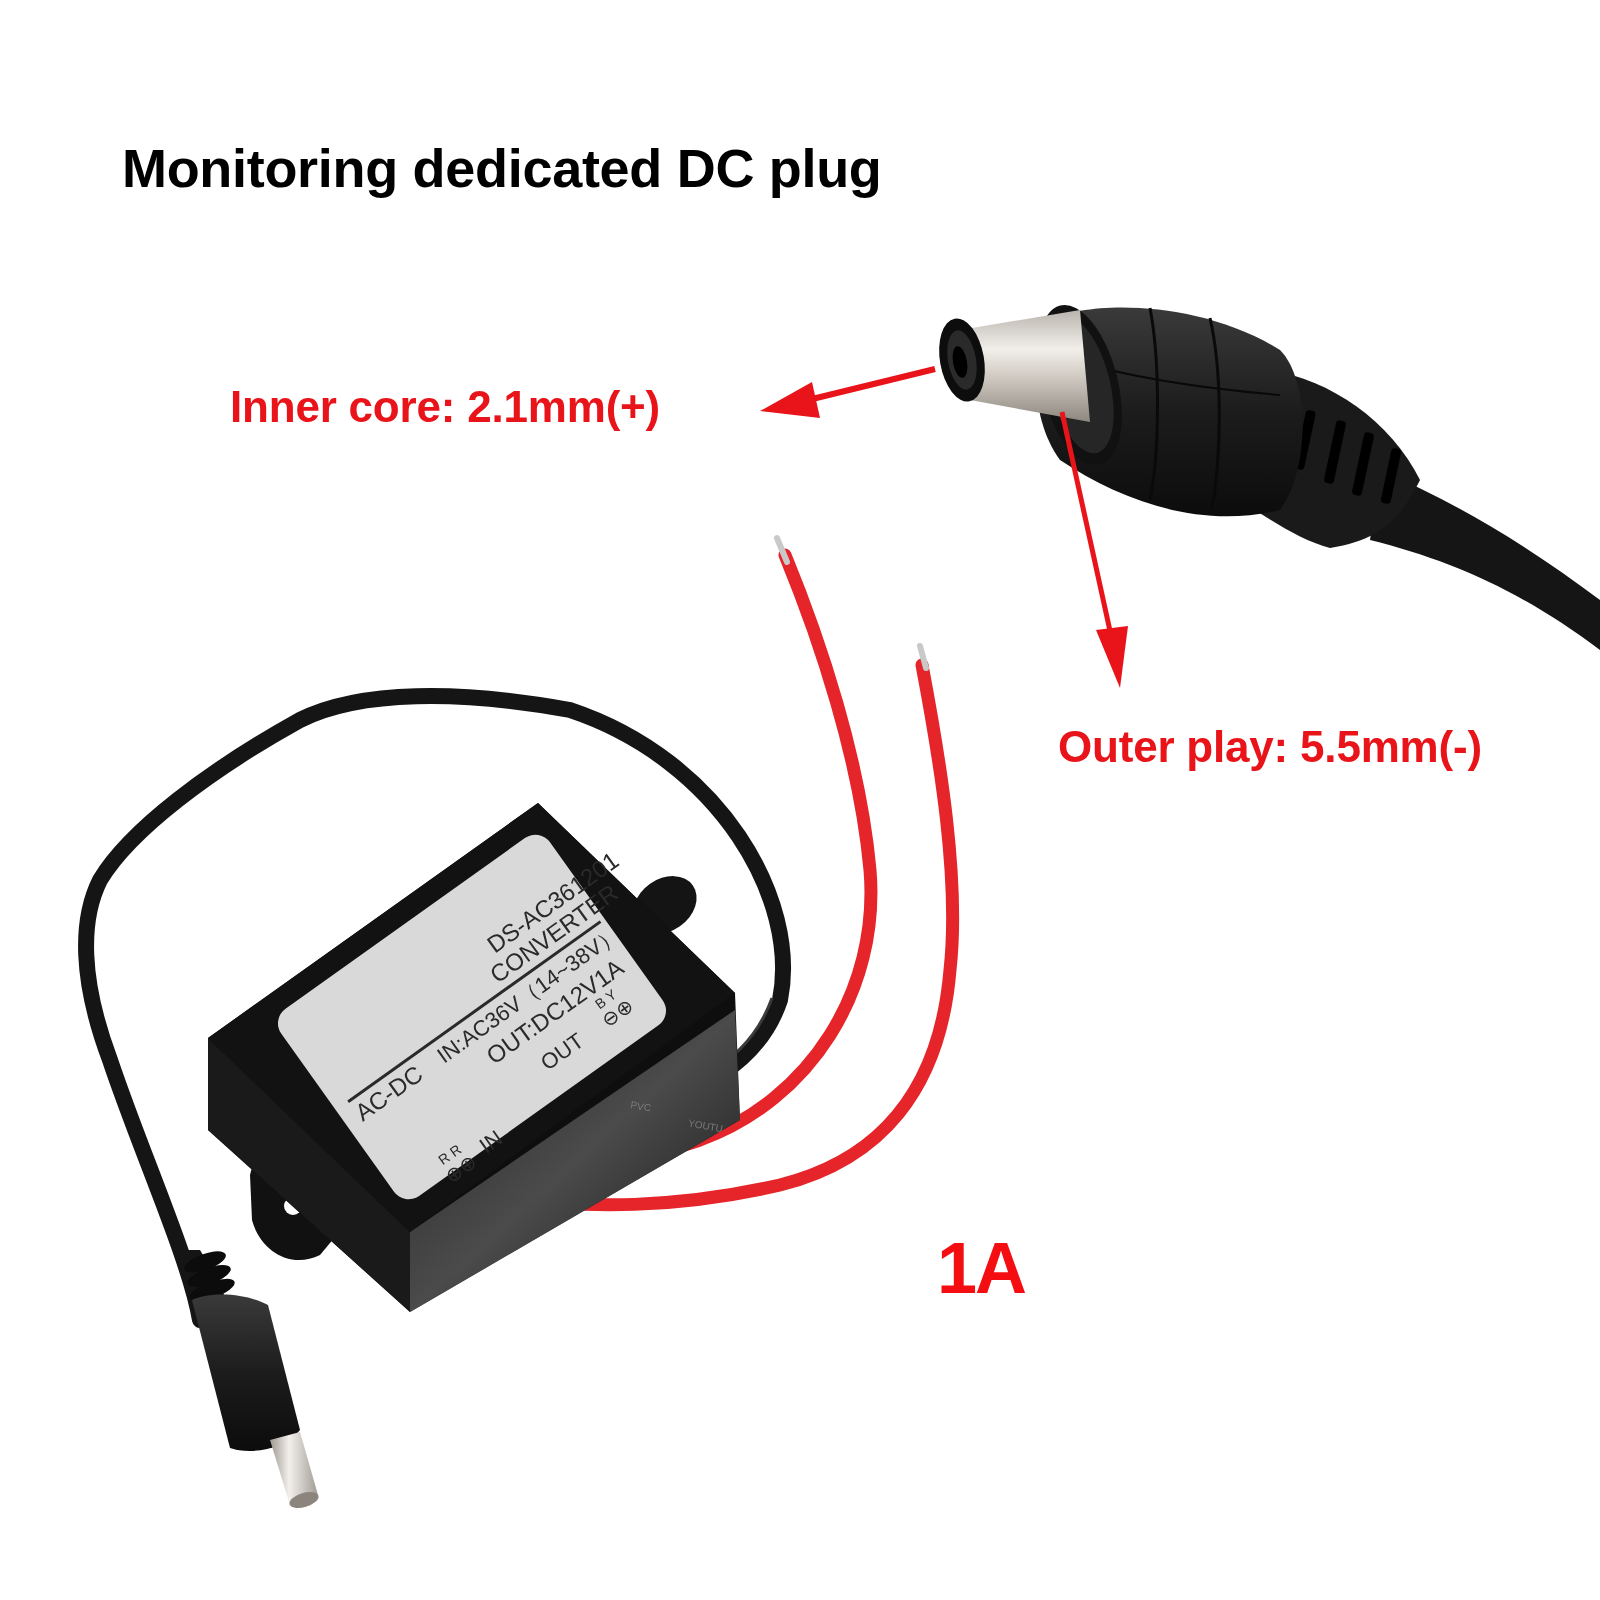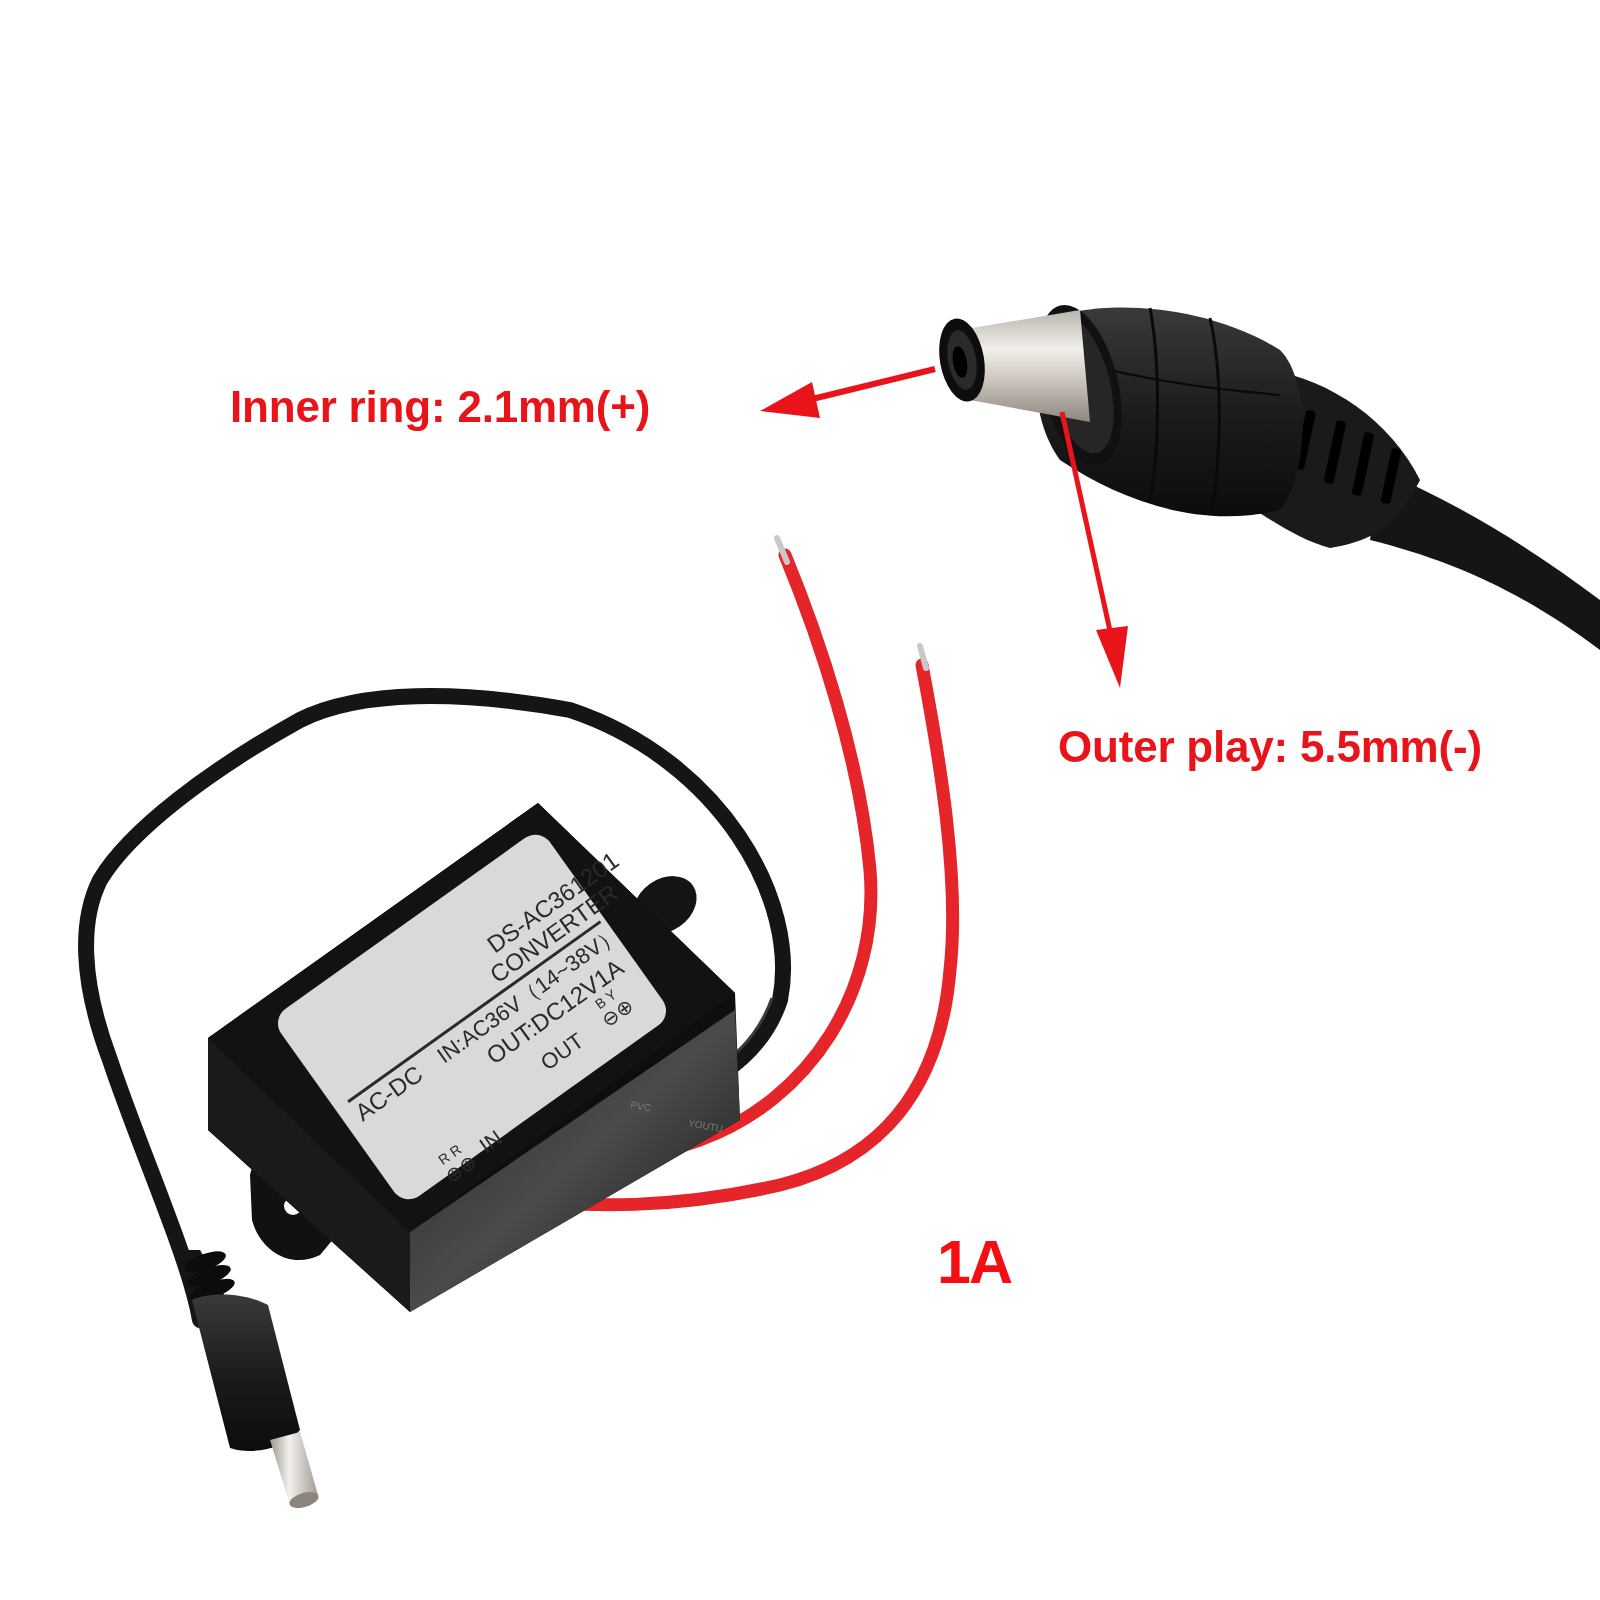--- a/index.html
+++ b/index.html
@@ -4,28 +4,29 @@
   <style>
     html, body { margin: 0; padding: 0; background: #ffffff; }
     body { width: 1600px; height: 1600px; position: relative; overflow: hidden;
            font-family: "Liberation Sans", sans-serif; }
     .title { position: absolute; left: 122px; top: 138px; font-weight: 700;
              font-size: 54px; line-height: 60px; color: #000000; letter-spacing: -0.3px; }
     .title div { white-space: nowrap; }
     .callout { position: absolute; font-weight: 700; font-size: 44px; color: #e8141a;
                white-space: nowrap; letter-spacing: -0.2px; }
     .amp { position: absolute; left: 937px; top: 1232px; font-weight: 700;
-           font-size: 61px; color: #f40e12; line-height: 1; letter-spacing: -2px; }
+           font-size: 72px; color: #f40e12; line-height: 1; letter-spacing: -2px; }
     svg.scene { position: absolute; left: 0; top: 0; }
     .label-text { font-family: "Liberation Sans", sans-serif; fill: #2a2a2a; }
   </style>
 </head>
 <body>
 
 <div class="title">
+  <div>Monitoring dedicated DC plug</div>
 </div>
 
 <svg class="scene" width="1600" height="1600" viewBox="0 0 1600 1600">
   <defs>
     <linearGradient id="metal" x1="0" y1="0" x2="0" y2="1">
       <stop offset="0" stop-color="#b9b4ad"></stop>
       <stop offset="0.35" stop-color="#f2efea"></stop>
       <stop offset="0.6" stop-color="#cfc9c1"></stop>
       <stop offset="1" stop-color="#8d8780"></stop>
     </linearGradient>
@@ -137,15 +138,15 @@
       <ellipse cx="205" cy="1262" rx="22" ry="8" transform="rotate(-20 205 1262)"></ellipse>
       <ellipse cx="209" cy="1276" rx="23" ry="8" transform="rotate(-20 209 1276)"></ellipse>
       <ellipse cx="212" cy="1290" rx="24" ry="8" transform="rotate(-20 212 1290)"></ellipse>
     </g>
     <path d="M192 1300 C215 1290, 250 1295, 268 1305 L300 1430 C285 1450, 250 1455, 230 1448 Z" fill="url(#rubber)"></path>
     <path d="M270 1440 L300 1432 L318 1495 L290 1505 Z" fill="url(#metal2)"></path>
     <ellipse cx="304" cy="1500" rx="15" ry="7" fill="#8b857d" transform="rotate(-16 304 1500)"></ellipse>
   </g>
 </svg>
 
-<div class="callout" style="left:230px; top:382px;">Inner ring: 2.1mm(+)</div>
+<div class="callout" style="left:230px; top:382px;">Inner core: 2.1mm(+)</div>
 <div class="callout" style="left:1058px; top:722px;">Outer play: 5.5mm(-)</div>
 <div class="amp">1A</div>
 
 </body></html>

